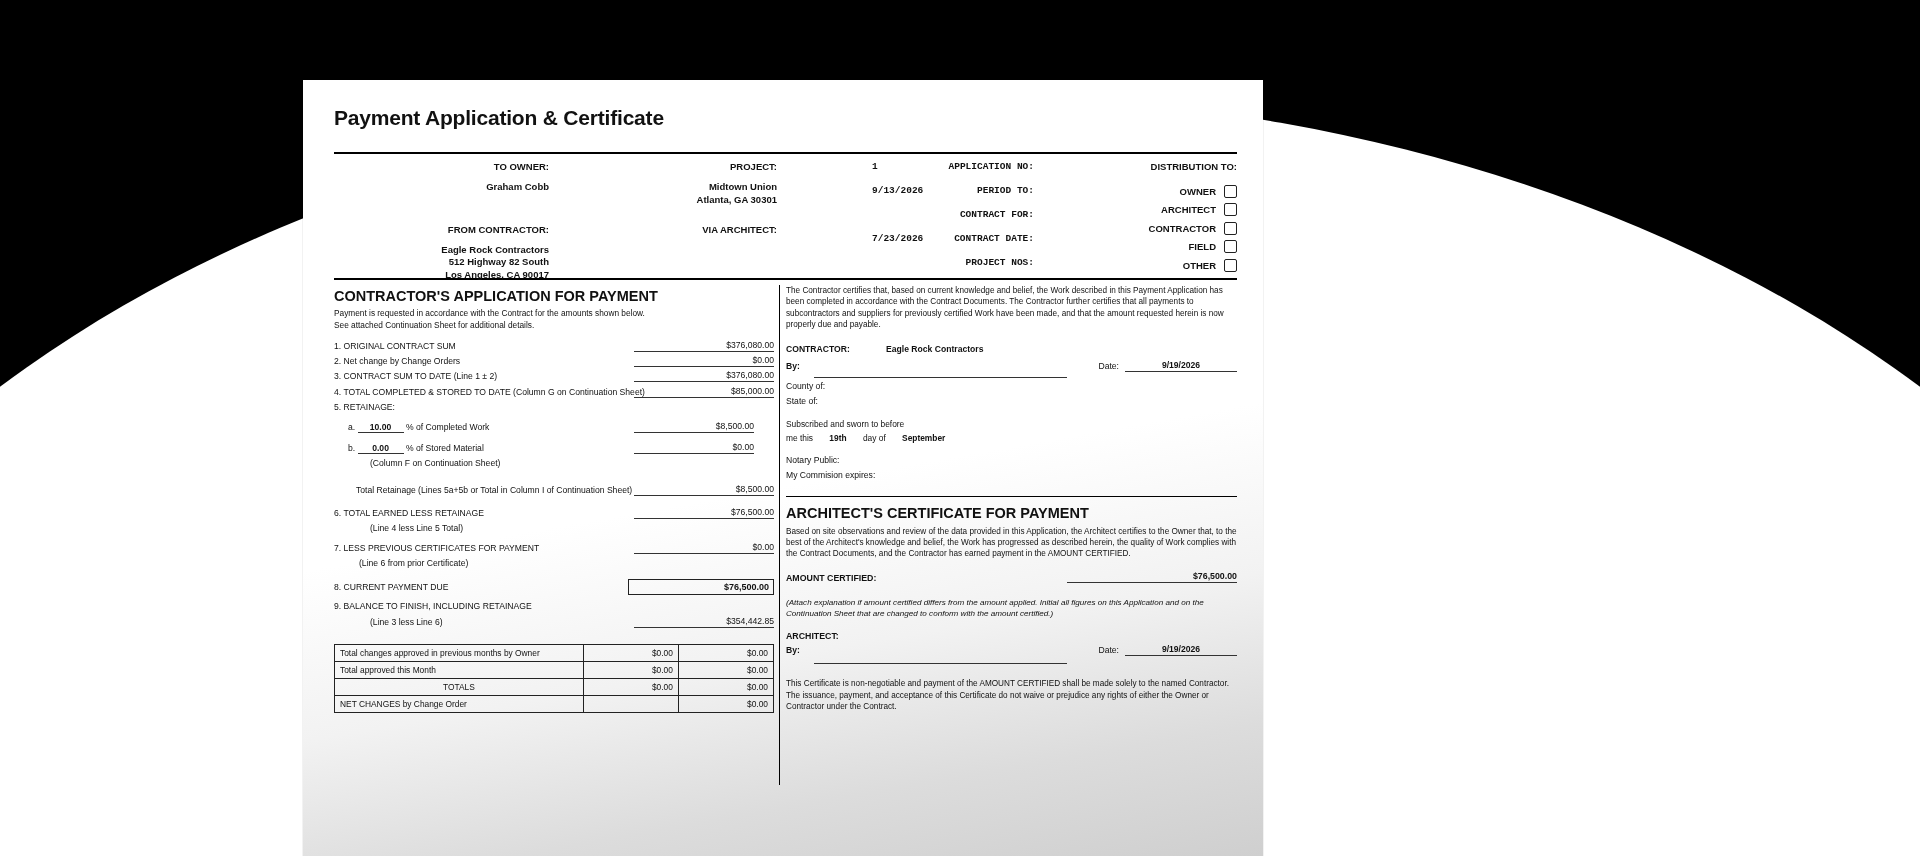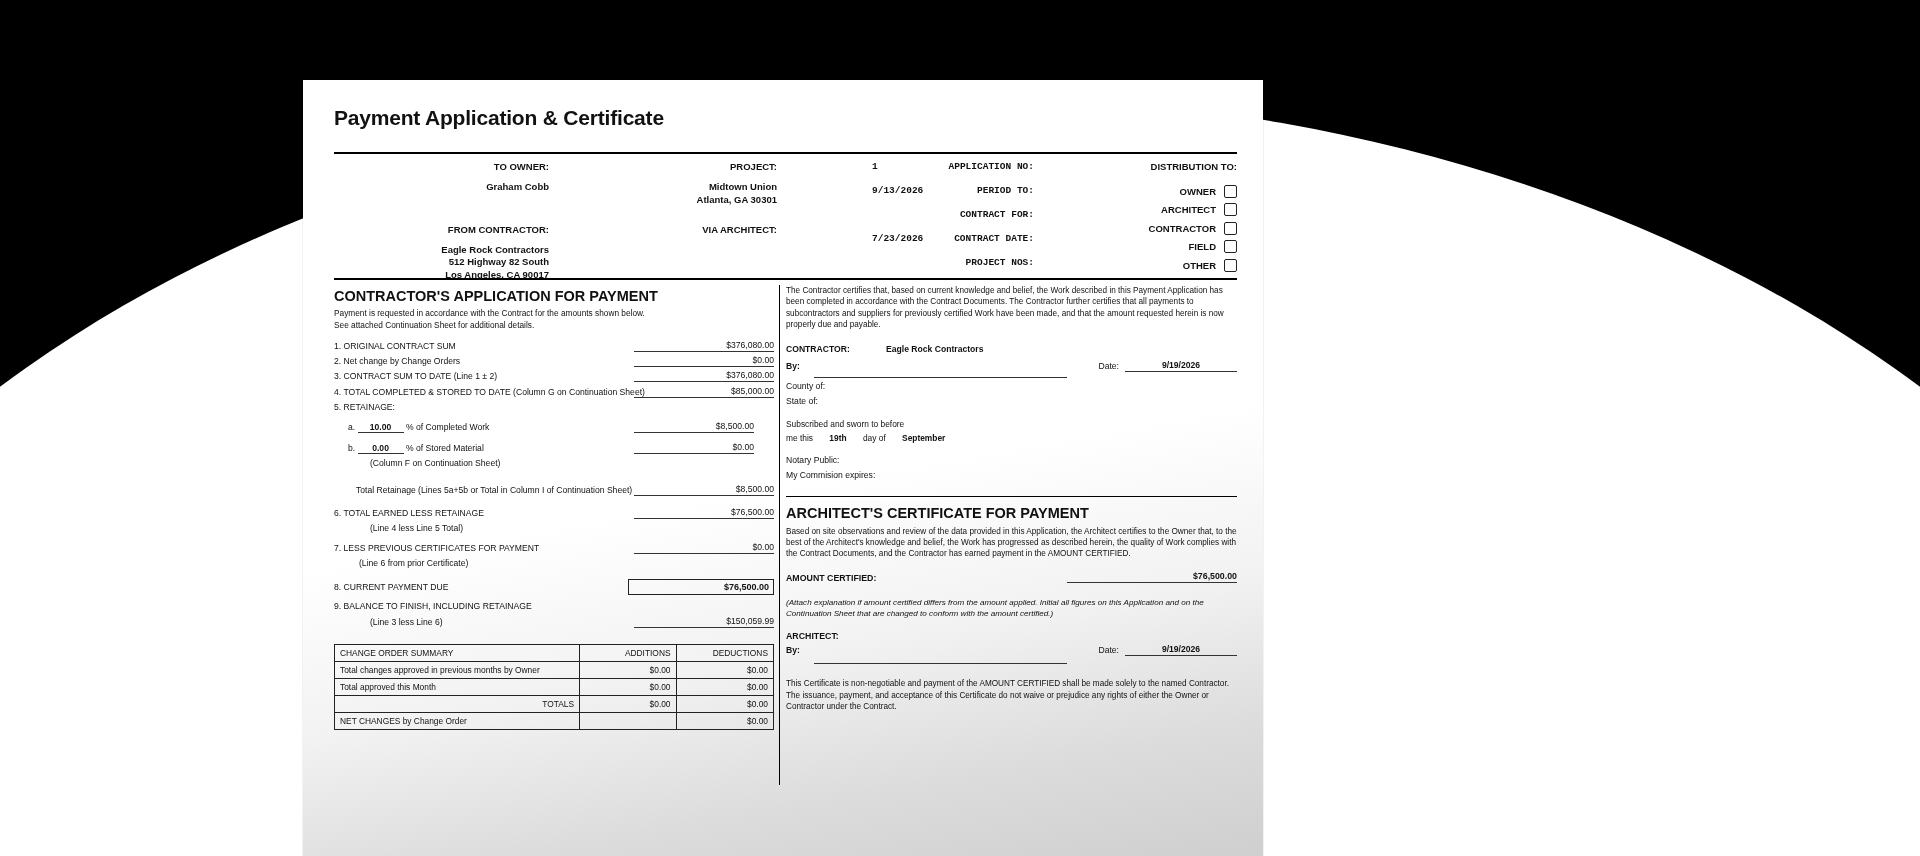--- a/index.html
+++ b/index.html
@@ -80,21 +80,21 @@
     position:absolute;right:0;top:-3px;width:140px;text-align:right;
     border:1.4px solid #222;padding:2px 4px 2px 0;font-weight:bold;font-size:9px;background:transparent;
   }
 
   
   .cot{margin-top:12px;border-collapse:collapse;width:440px;font-size:8.4px;}
   .cot td,.cot th{border:1px solid #222;padding:3px 5px;}
   .cot th{font-weight:normal;text-align:center;}
   .cot .lcell{text-align:left;width:256px;}
   .cot .num{text-align:right;width:90px;}
-  .cot .tot{text-align:right;font-weight:normal;}
+  .cot .tot{text-align:center;font-weight:normal;}
 
   
   .para{font-size:8.2px;line-height:11.4px;margin-bottom:13px;}
   .crow{position:relative;height:17px;font-size:8.6px;}
   .crow .k{font-weight:bold;}
   .crow .v{position:absolute;left:100px;top:0;font-weight:bold;}
   .sigline{
     position:absolute;left:28px;right:170px;bottom:3px;border-bottom:1px solid #333;height:1px;
   }
   .datelbl{position:absolute;right:118px;top:0;}
@@ -291,30 +291,25 @@
         <div class="line" style="height:19px">
           <span class="txt">8. CURRENT PAYMENT DUE</span>
           <span class="boxed-amt">$76,500.00</span>
         </div>
 
         <div class="line">
           <span class="txt">9. BALANCE TO FINISH, INCLUDING RETAINAGE</span>
         </div>
         <div class="line">
           <span class="txt" style="left:36px">(Line 3 less Line 6)</span>
-          <span class="amt">$150,059.99</span>
+          <span class="amt">$354,442.85</span>
         </div>
 
         <table class="cot">
           <tbody>
-              <tr>
-            <th class="lcell">CHANGE ORDER SUMMARY</th>
-            <th class="num">ADDITIONS</th>
-            <th class="num">DEDUCTIONS</th>
-          </tr>
           <tr>
             <td class="lcell">Total changes approved in previous months by Owner</td>
             <td class="num">$0.00</td>
             <td class="num">$0.00</td>
           </tr>
           <tr>
             <td class="lcell">Total approved this Month</td>
             <td class="num">$0.00</td>
             <td class="num">$0.00</td>
           </tr>

